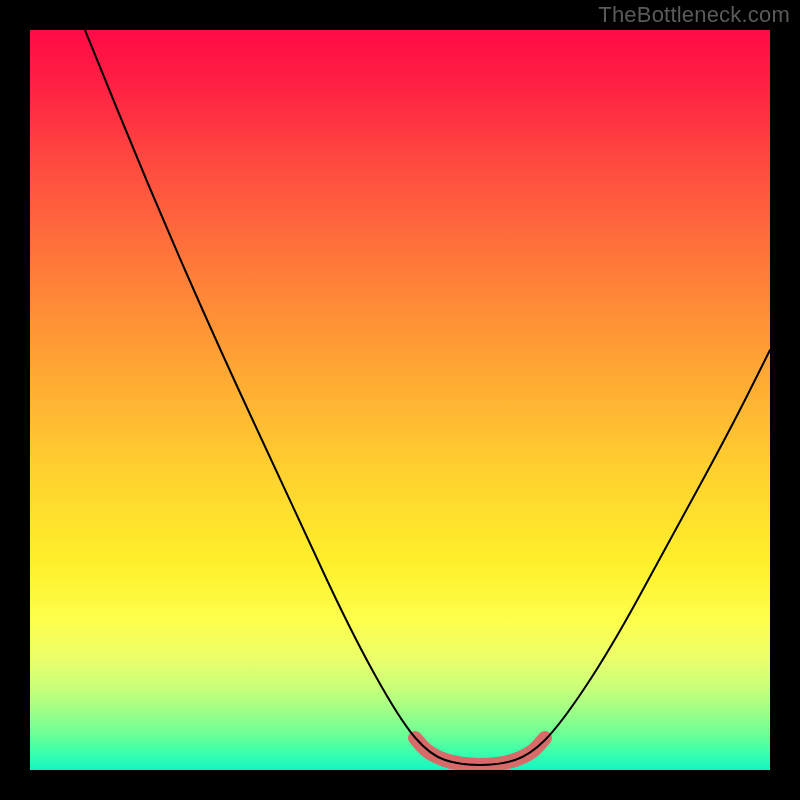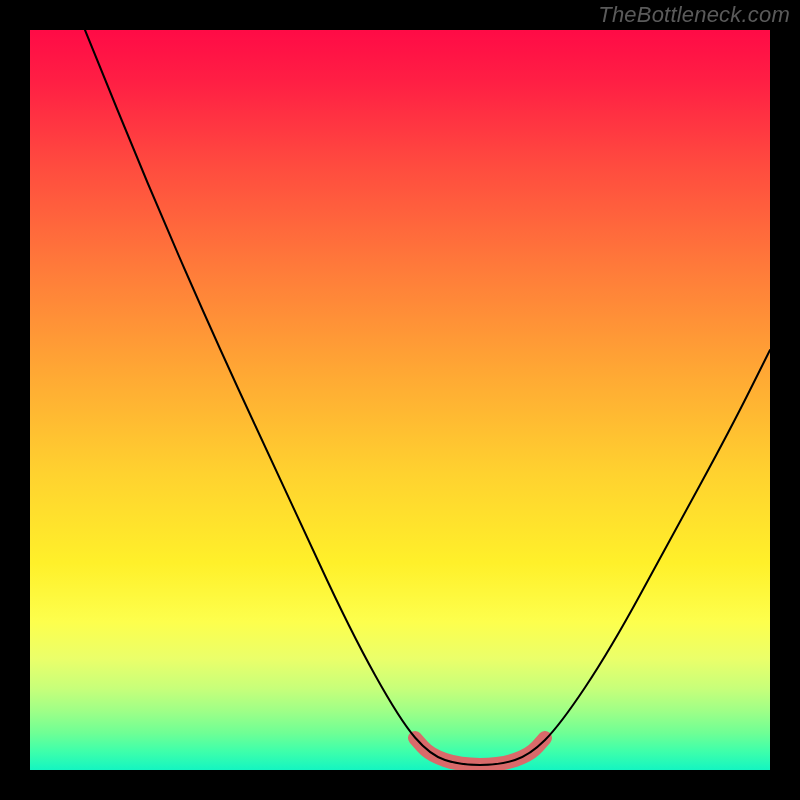--- a/index.html
+++ b/index.html
@@ -9,21 +9,20 @@
     height: 800px;
     background: #000;
     font-family: Arial, Helvetica, sans-serif;
     overflow: hidden;
   }
   .frame {
     position: relative;
     width: 800px;
     height: 800px;
     background: #000;
-    font-style: italic;
   }
   .watermark {
     position: absolute;
     top: 2px;
     right: 10px;
     color: #5a5a5a;
     font-size: 22px;
     font-weight: 500;
     letter-spacing: 0.2px;
     z-index: 5;

